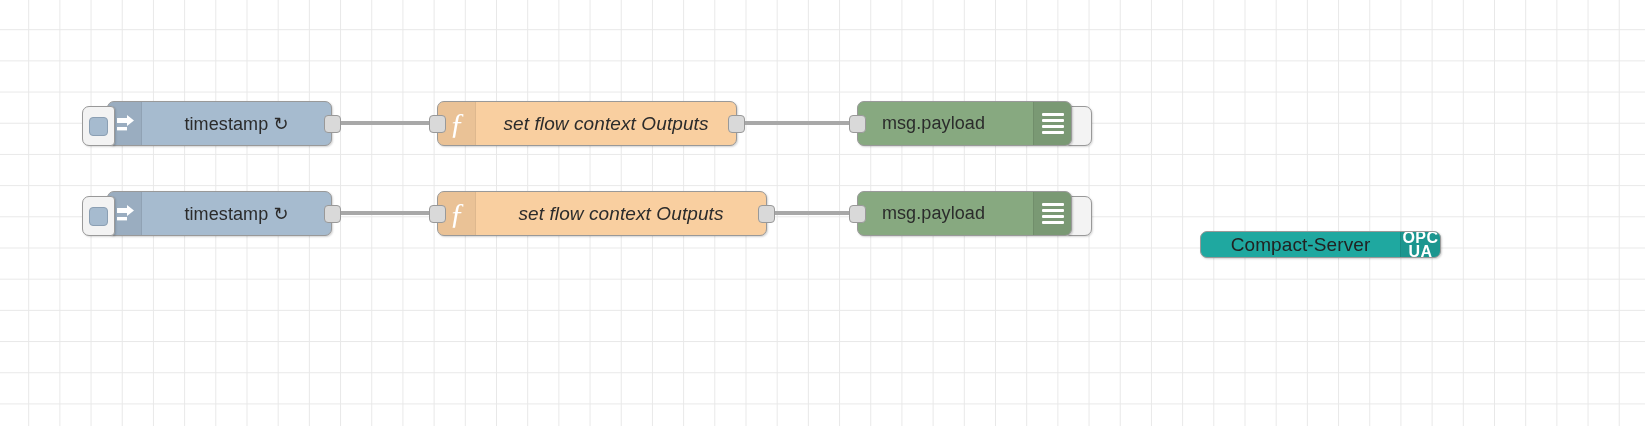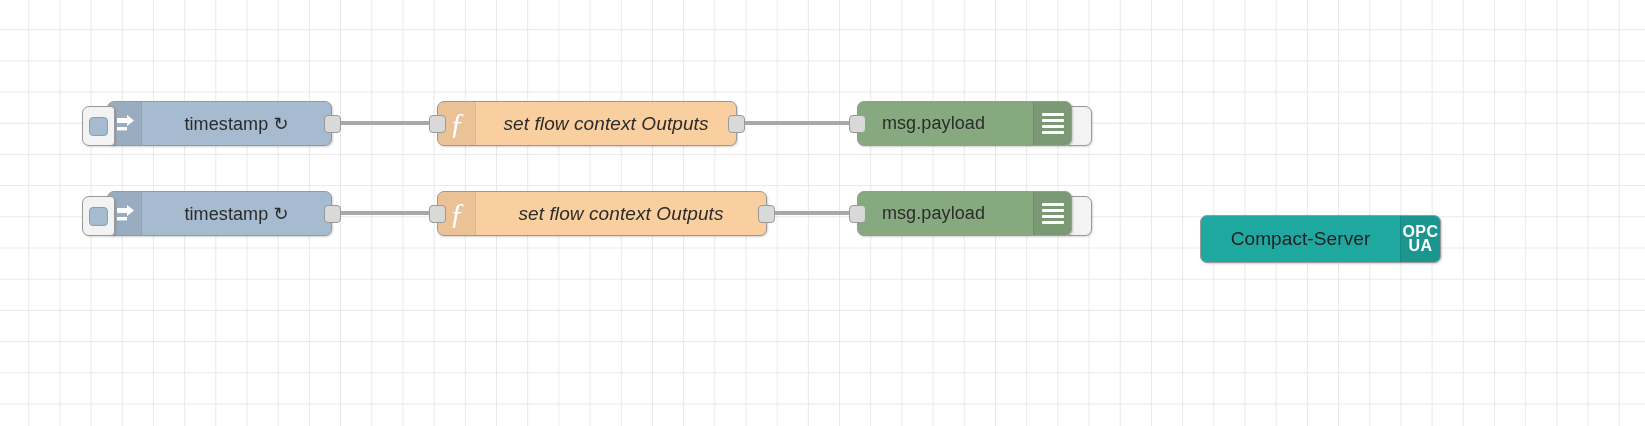--- a/index.html
+++ b/index.html
@@ -251,21 +251,21 @@
           <span></span>
             <span></span>
             <span></span>
             <span></span>
         </span>
       </div>
     </div>
     <div class="port" style="left:-8px; top:14px;"></div>
   </div>
 
-  <div class="node opcua-node" style="left:1200px; top:215px; width:241px; height:48px;">
+  <div class="node opcua-node" style="left:1200px; top:231px; width:241px; height:27px;">
     <div class="node-label">Compact-Server</div>
     <div class="opcua-icon-box">
       <span>OPC</span>
       <span>UA</span>
     </div>
   </div>
 
 </div>
 
 </body></html>

